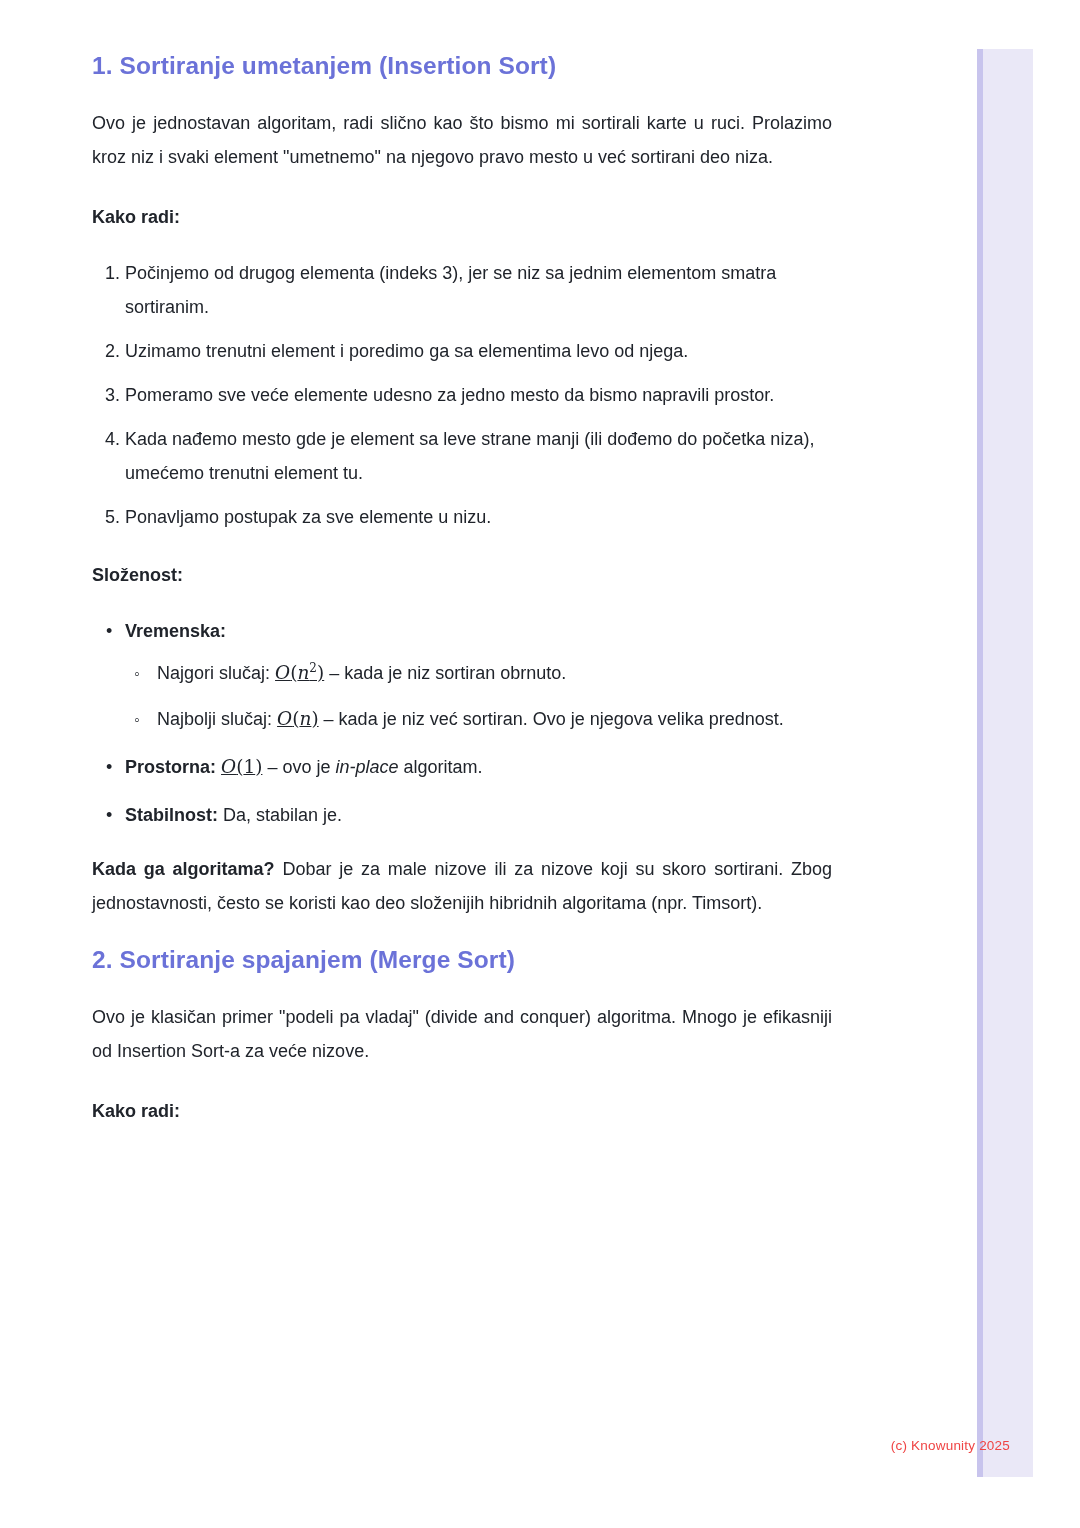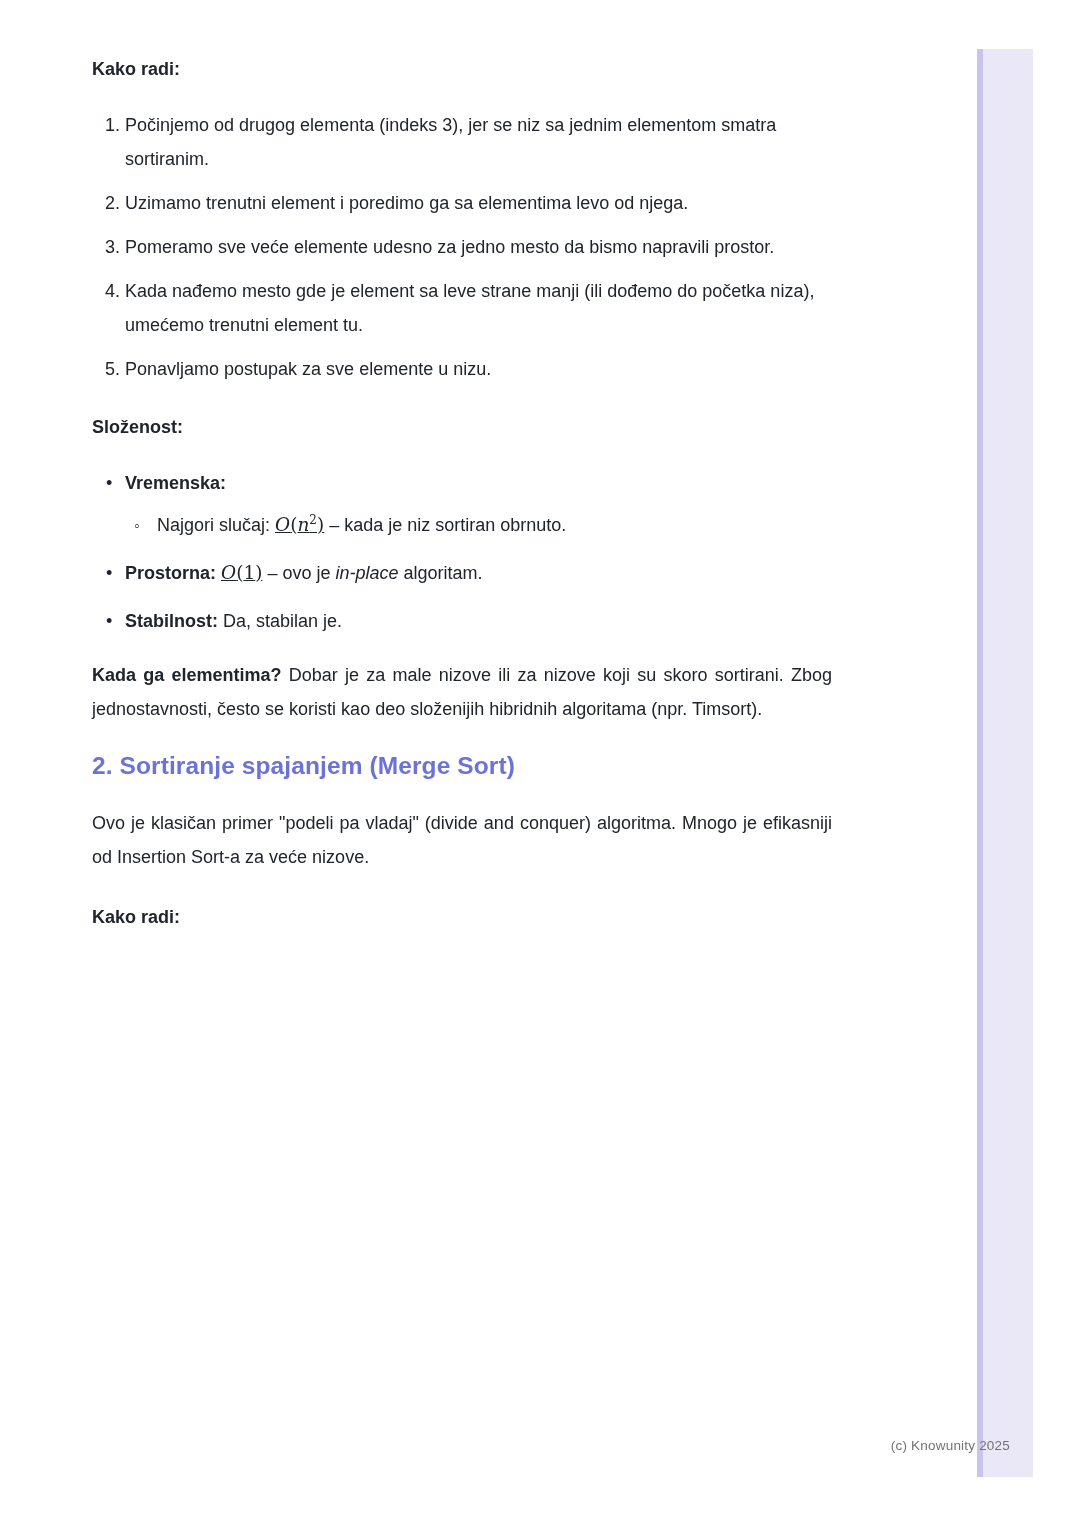--- a/index.html
+++ b/index.html
@@ -46,58 +46,61 @@
   sup.msup { font-family:"DejaVu Serif", serif; font-size:12px; line-height:0; }
 
   .scrollbar {
     position:absolute; left:977px; top:49px;
     width:50px; height:1428px;
     background:#eae8f7; border-left:6px solid #c8c4ed;
     z-index:1;
   }
   .footer {
     position:absolute; top:1438px; right:70px; z-index:2;
-    font-size:13.5px; color:#737373; letter-spacing:0.2px;
+    font-size:13.5px; color:#ef4444; letter-spacing:0.2px;
   }
 </style>
 </head>
 <body>
 
 <div class="canvas">
 
   <div class="scrollbar"></div>
 
   <div class="content">
 
+    <h1 class="sec">1. Sortiranje umetanjem (Insertion Sort)</h1>
 
+    <p class="just">Ovo je jednostavan algoritam, radi slično kao što bismo mi sortirali karte u ruci. Prolazimo kroz niz i svaki element "umetnemo" na njegovo pravo mesto u već sortirani deo niza.</p>
 
     <p class="lbl">Kako radi:</p>
 
     <ol class="steps">
       <li>Počinjemo od drugog elementa (indeks 3), jer se niz sa jednim elementom smatra sortiranim.</li>
       <li>Uzimamo trenutni element i poredimo ga sa elementima levo od njega.</li>
       <li>Pomeramo sve veće elemente udesno za jedno mesto da bismo napravili prostor.</li>
       <li>Kada nađemo mesto gde je element sa leve strane manji (ili dođemo do početka niza), umećemo trenutni element tu.</li>
       <li>Ponavljamo postupak za sve elemente u nizu.</li>
     </ol>
 
     <p class="lbl">Složenost:</p>
 
     <ul class="b1">
       <li>
         <span class="b">Vremenska:</span>
         <ul class="b2">
           <li><span>Najgori slučaj: </span><span class="math"><span class="mi">O</span><span>(</span><span class="mi">n</span><sup class="msup">2</sup><span>)</span></span><span> – kada je niz sortiran obrnuto.</span></li>
+          <li><span>Najbolji slučaj: </span><span class="math"><span class="mi">O</span><span>(</span><span class="mi">n</span><span>)</span></span><span> – kada je niz već sortiran. Ovo je njegova velika prednost.</span></li>
         </ul>
       </li>
       <li><span class="b">Prostorna: </span><span class="math"><span class="mi">O</span><span>(</span><span>1</span><span>)</span></span><span> – ovo je </span><span class="em">in-place</span><span> algoritam.</span></li>
       <li><span class="b">Stabilnost:</span><span> Da, stabilan je.</span></li>
     </ul>
 
-    <p class="just"><span class="b">Kada ga elementima?</span><span> Dobar je za male nizove ili za nizove koji su skoro sortirani. Zbog jednostavnosti, često se koristi kao deo složenijih hibridnih algoritama (npr. Timsort).</span></p>
+    <p class="just"><span class="b">Kada ga algoritama?</span><span> Dobar je za male nizove ili za nizove koji su skoro sortirani. Zbog jednostavnosti, često se koristi kao deo složenijih hibridnih algoritama (npr. Timsort).</span></p>
 
     <h1 class="sec sec2">2. Sortiranje spajanjem (Merge Sort)</h1>
 
     <p class="just">Ovo je klasičan primer "podeli pa vladaj" (divide and conquer) algoritma. Mnogo je efikasniji od Insertion Sort-a za veće nizove.</p>
 
     <p class="lbl">Kako radi:</p>
 
 
   </div>
 

